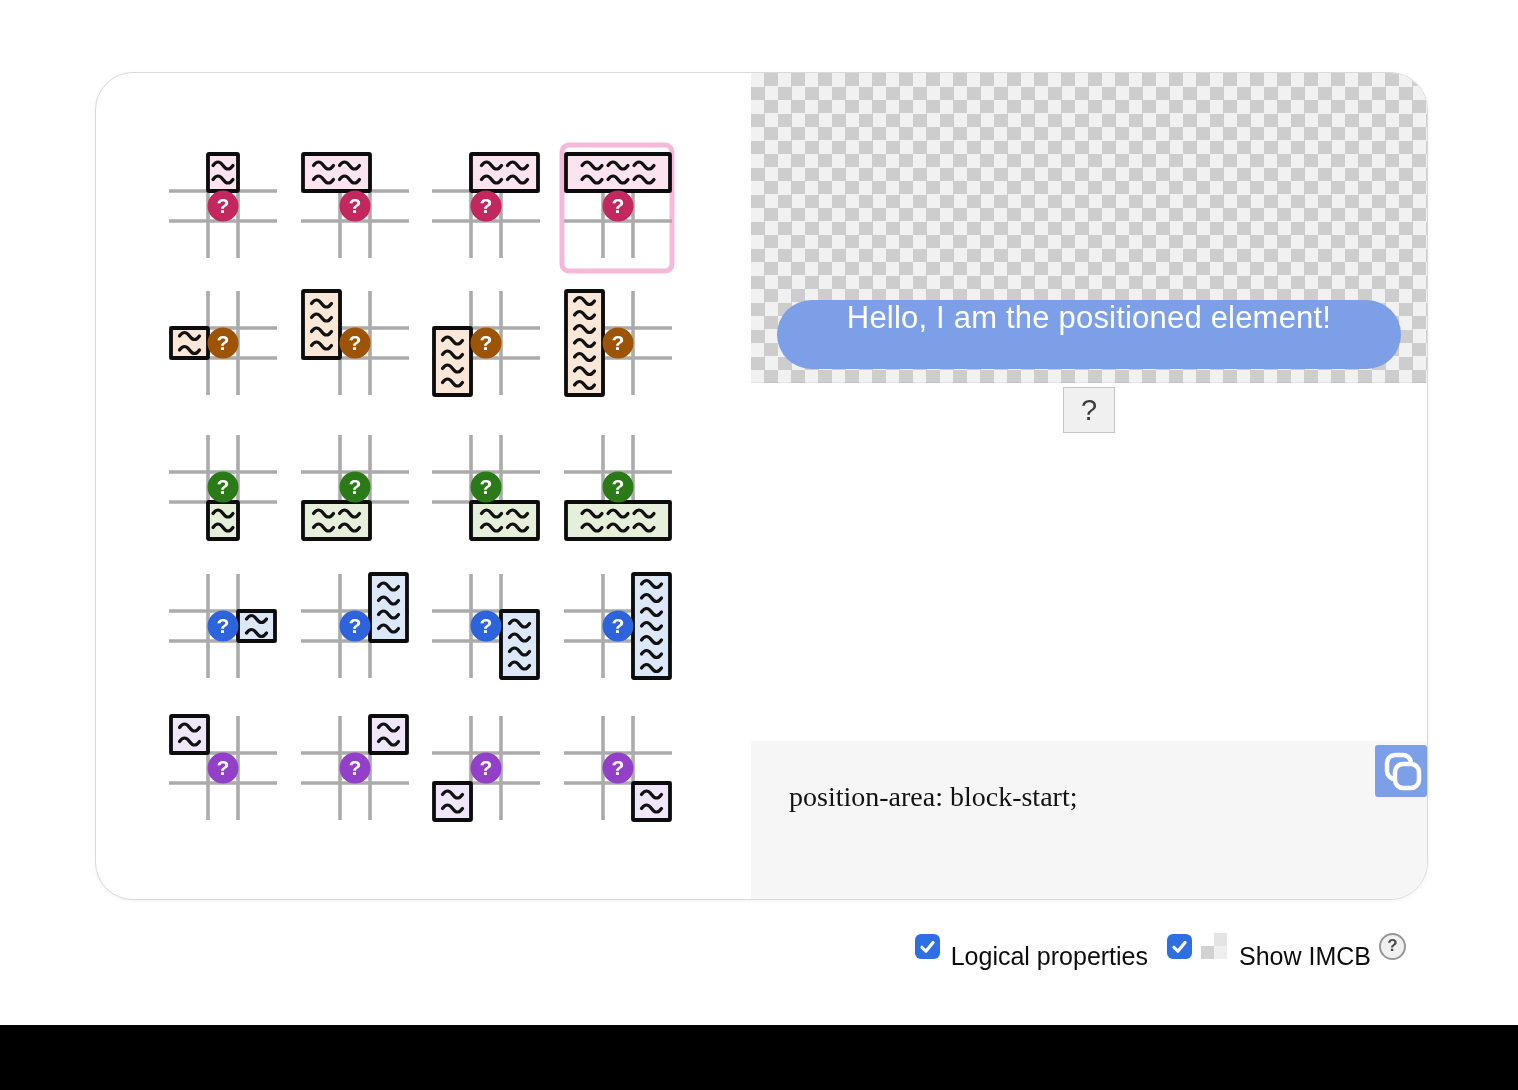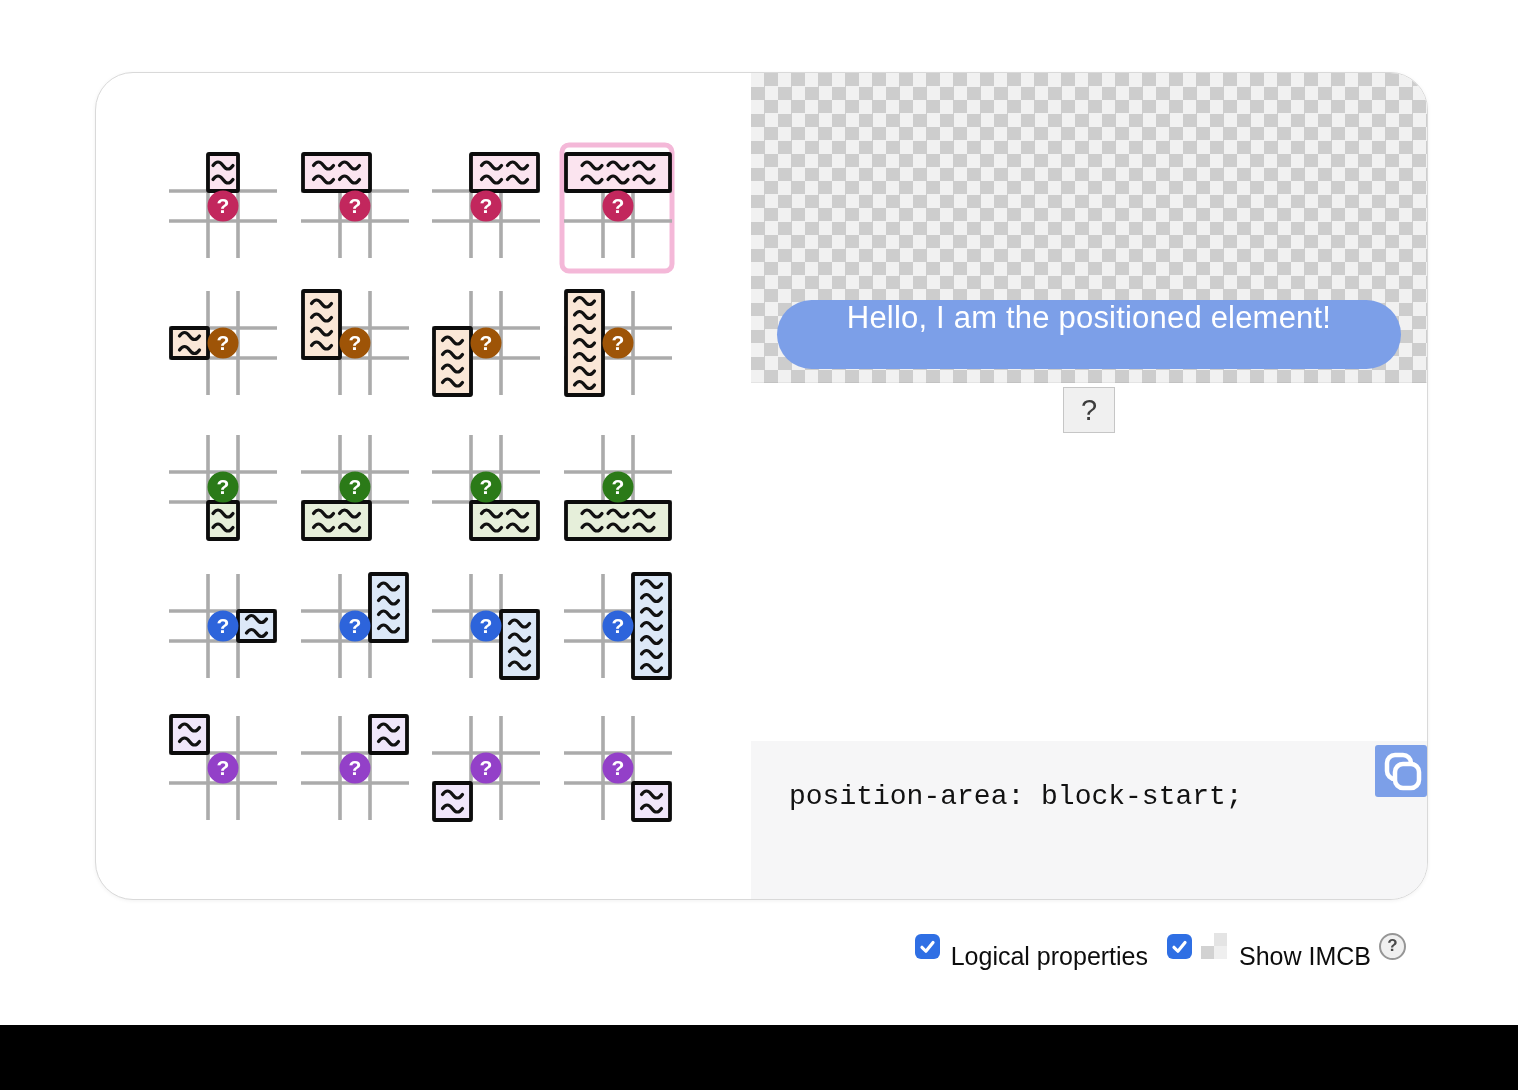--- a/index.html
+++ b/index.html
@@ -34,21 +34,21 @@
     background:#f0f0f0; border:1.5px solid #c6c6c6;
     display:flex; align-items:center; justify-content:center;
     font-size:29px; color:#3c3c3c;
   }
 
   .code-panel {
     position:absolute; left:655px; top:668px; width:678px; height:160px;
     background:#f6f6f7; padding:40px 0 0 38px;
   }
   .code-text {
-    font-family:Liberation Mono, monospace;
+    font-family:Liberation Serif, serif;
     font-size:28px; color:#121212; white-space:pre;
   }
   .copy-btn {
     position:absolute; left:1279px; top:672px; width:52px; height:52px;
     background:#7c9fe8; border:none; border-radius:3px; cursor:pointer; padding:0;
   }
 
   .controls {
     position:absolute; top:926px; right:112px; height:40px;
     display:flex; align-items:center;

